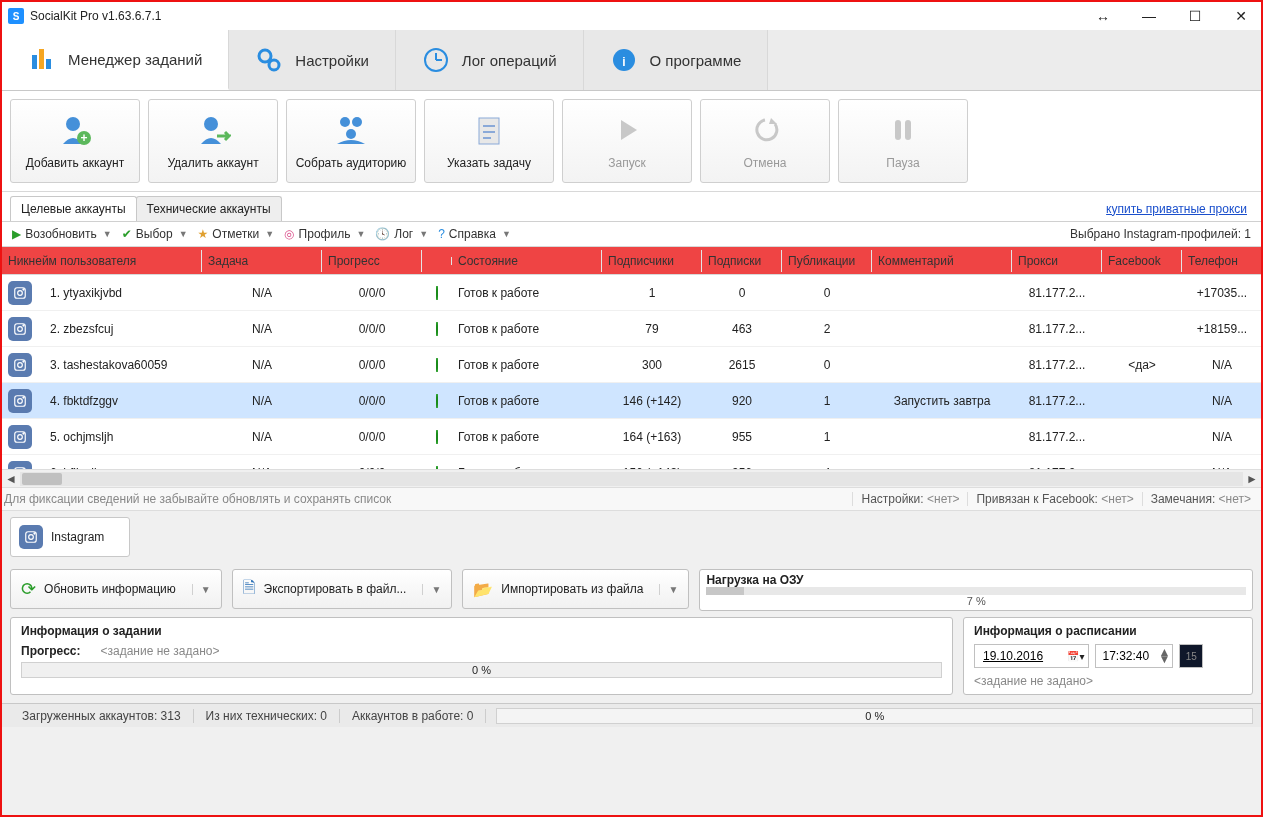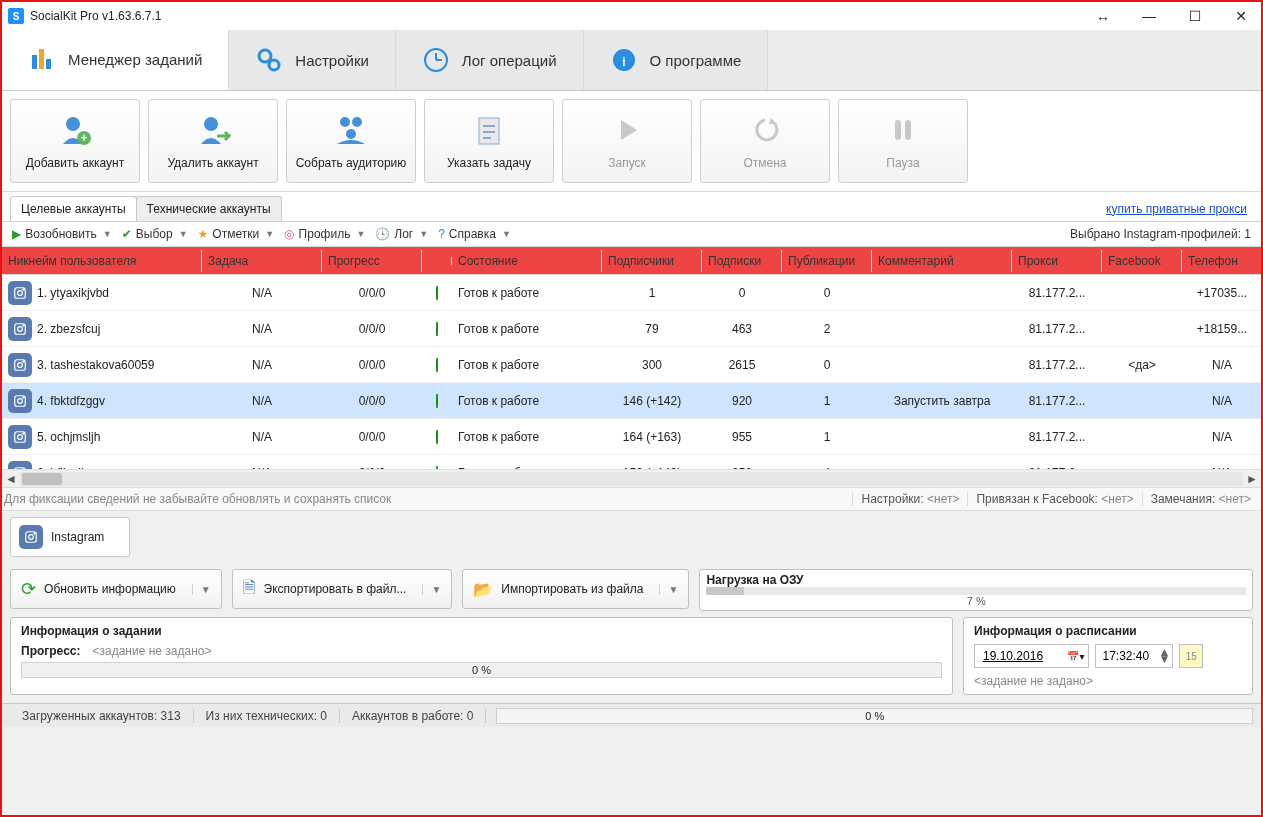--- a/index.html
+++ b/index.html
@@ -36,21 +36,21 @@
 .selcount { color:#333; }
 
 .table-wrap { flex: 0 0 240px; overflow: hidden; background:#fff; display:flex; flex-direction:column;}
 .table-head, .table-row { display: grid; grid-template-columns: 200px 120px 100px 30px 150px 100px 80px 90px 140px 90px 80px 80px; align-items:center;}
 .table-head { background: #ef4444; border-bottom: 1px solid #d8d8d8; height: 28px; }
 .table-head > div { padding: 4px 6px; border-right: 1px solid #e5e5e5; color:#333; font-size:12px; overflow:hidden; white-space:nowrap;}
 .table-body { overflow-y: auto; flex:1;}
 .table-row { height: 36px; border-bottom: 1px solid #f0f0f0; }
 .table-row.selected { background: #cfe5ff; }
 .table-row > div { padding: 0 6px; overflow:hidden; white-space:nowrap; text-align:center;}
-.table-row > div:first-child { text-align:left; display:flex; align-items:center; gap:5px;}
+.table-row > div:first-child { text-align:left; display:flex; align-items:center; gap:18px;}
 .ig-icon { width:24px; height:24px; background:#5a7bb0; border-radius:5px; display:inline-flex; align-items:center; justify-content:center; flex-shrink:0;}
 .ig-icon svg { stroke:#fff; fill:none;}
 .status-dot { width:14px; height:14px; border-radius:50%; background:#2bbf2b; margin:0 auto; border:1px solid #1a8a1a;}
 .hscroll { height:18px; background:#f0f0f0; display:flex; align-items:center; border-top:1px solid #ddd;}
 .hscroll .arrow{ width:18px; text-align:center; color:#555; cursor:pointer;}
 .hscroll .track{ flex:1; height:14px; background:#e5e5e5; position:relative;}
 .hscroll .thumb{ position:absolute; left:2px; top:1px; height:12px; width:40px; background:#c0c0c0; border-radius:2px;}
 
 .hint-row { display:flex; align-items:center; padding:4px 2px; background:#f8f8f8; border-top:1px solid #ddd; border-bottom:1px solid #ddd;}
 .hint-row .hint { flex:1; color:#888;}
@@ -66,29 +66,29 @@
 .ram-box { flex:1; border:1px solid #c0c0c0; border-radius:3px; background:#fff; padding:3px 6px; display:flex; flex-direction:column; justify-content:space-between;}
 .ram-box .bar { height:8px; background:#e8e8e8; position:relative;}
 .ram-box .bar .fill{ position:absolute; left:0; top:0; bottom:0; width:7%; background:#c7c7c7;}
 .ram-box .pct { text-align:center; font-size:11px; color:#555;}
 
 .info-row { display:flex; gap:10px; padding:0 8px 8px 8px;}
 .info-panel { border:1px solid #c0c0c0; border-radius:3px; background:#fff; padding:6px 10px;}
 .info-panel.task { flex:1;}
 .info-panel.sched { width:290px;}
 .info-panel h4{ font-size:12px; font-weight:bold; margin-bottom:6px;}
-.prog-line{ display:flex; align-items:center; gap:12px; margin-bottom:4px;}
+.prog-line{ display:flex; align-items:center; gap:20px; margin-bottom:4px;}
 .prog-line .v{ color:#888;}
 .progbar{ height:16px; background:#f0f0f0; border:1px solid #d0d0d0; position:relative;}
 .progbar .lbl{ position:absolute; left:0; right:0; top:0; bottom:0; text-align:center; line-height:14px; font-size:11px;}
 .sched-controls{ display:flex; gap:6px; align-items:center; margin-bottom:6px;}
 .sched-controls input{ height:24px; border:1px solid #c0c0c0; padding:0 4px; font-size:12px;}
 .sched-controls .date{ width:110px;text-decoration:underline;}
 .sched-controls .time{ width:70px;}
-.tiny-btn{ width:24px; height:24px; border:1px solid #c0c0c0; background:#fef9c3; cursor:pointer; display:flex; align-items:center; justify-content:center;}
+.tiny-btn{ width:24px; height:24px; border:1px solid #c0c0c0; background:#0f172a; cursor:pointer; display:flex; align-items:center; justify-content:center;}
 
 .status-bar{ display:flex; align-items:center; height:24px; background:#eaeaea; border-top:1px solid #c8c8c8; padding:0 8px;}
 .status-cell{ padding:0 12px; border-right:1px solid #ccc; color:#444;}
 .status-prog{ flex:1; margin-left:10px; height:16px; background:#f4f4f4; border:1px solid #d0d0d0; position:relative;}
 .status-prog .lbl{ position:absolute; left:0; right:0; top:0; text-align:center; line-height:14px; font-size:11px;}
 
 .spinner-arr{ display:flex; flex-direction:column; font-size:7px; line-height:7px; margin-left:4px; color:#666;}
 </style>
 </head>
 <body>

